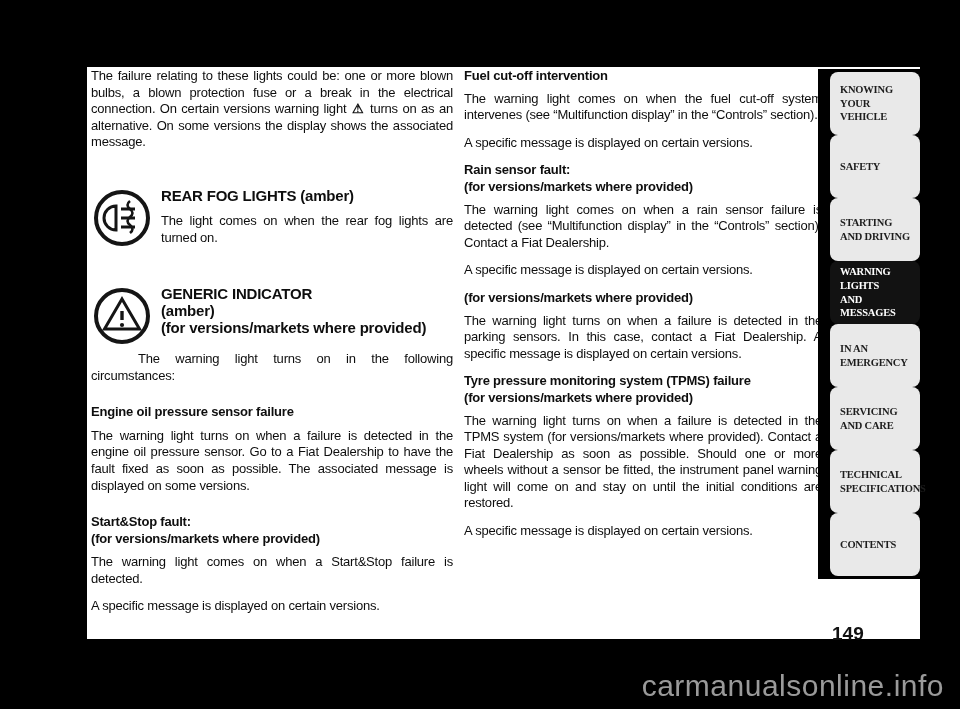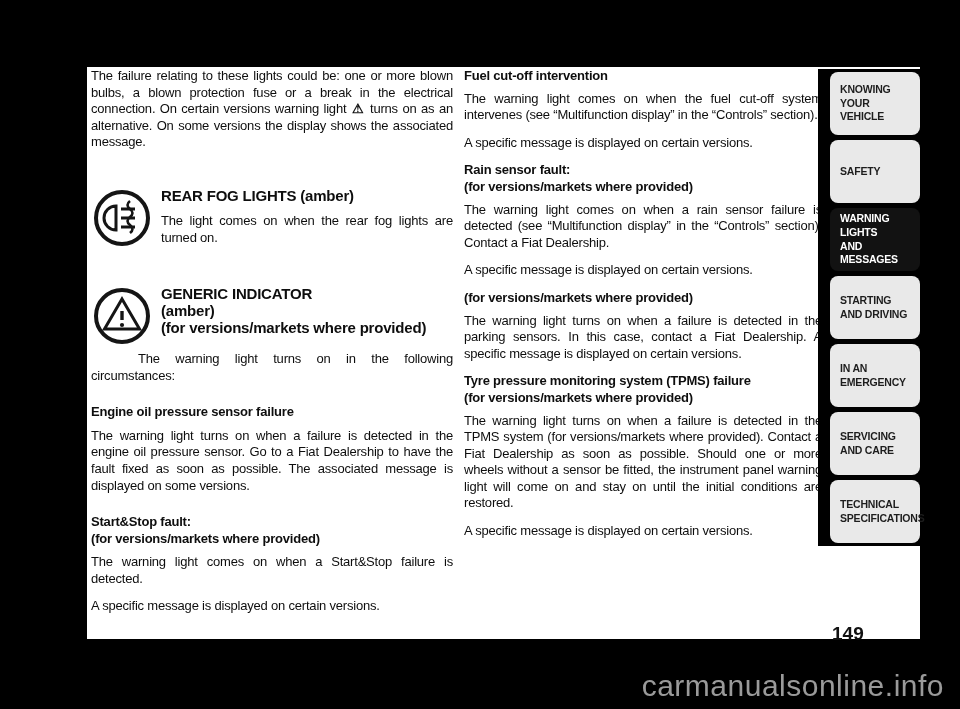--- a/index.html
+++ b/index.html
@@ -40,21 +40,21 @@
   h4 .h4line { display:block; }
   p.note { margin-bottom:26px; }
   .col-right h4 { margin-top:0; }
   .col-right .section { margin-bottom:0; }
   .col-right p.body { margin-bottom:11px; }
 
   
   .tabs {
     position:absolute; left:818px; top:69px; width:104px; background:#000;
     padding:3px 2px 3px 12px; box-sizing:border-box;
-    display:flex; flex-direction:column; gap:5px;
+    display:flex; flex-direction:column; font-family:Liberation Serif, serif;
   }
   .tab {
     background:#e9e9e9; border-radius:8px; height:63px;
     display:flex; align-items:center; padding:0 5px 0 10px; box-sizing:border-box;
     font-size:10.5px; line-height:1.32; color:#1d1d1d; font-weight:600;
     white-space:pre-line; letter-spacing:-0.2px;
   }
   .tab.active { background:#121212; color:#ffffff; font-weight:700; }
 
   .pagenum {
@@ -152,25 +152,26 @@
   </div>
 
   <div class="pagenum">149</div>
 </div>
 
 <div class="tabs">
   <div class="tab">KNOWING
 YOUR
 VEHICLE</div>
   <div class="tab">SAFETY</div>
+  <div class="tab">STARTING
+AND DRIVING</div>
   <div class="tab active">WARNING LIGHTS
 AND MESSAGES</div>
-  <div class="tab">STARTING
-AND DRIVING</div>
   <div class="tab">IN AN
 EMERGENCY</div>
   <div class="tab">SERVICING
 AND CARE</div>
   <div class="tab">TECHNICAL
 SPECIFICATIONS</div>
+  <div class="tab">CONTENTS</div>
 </div>
 
 <div class="watermark">carmanualsonline.info</div>
 
 </body></html>

